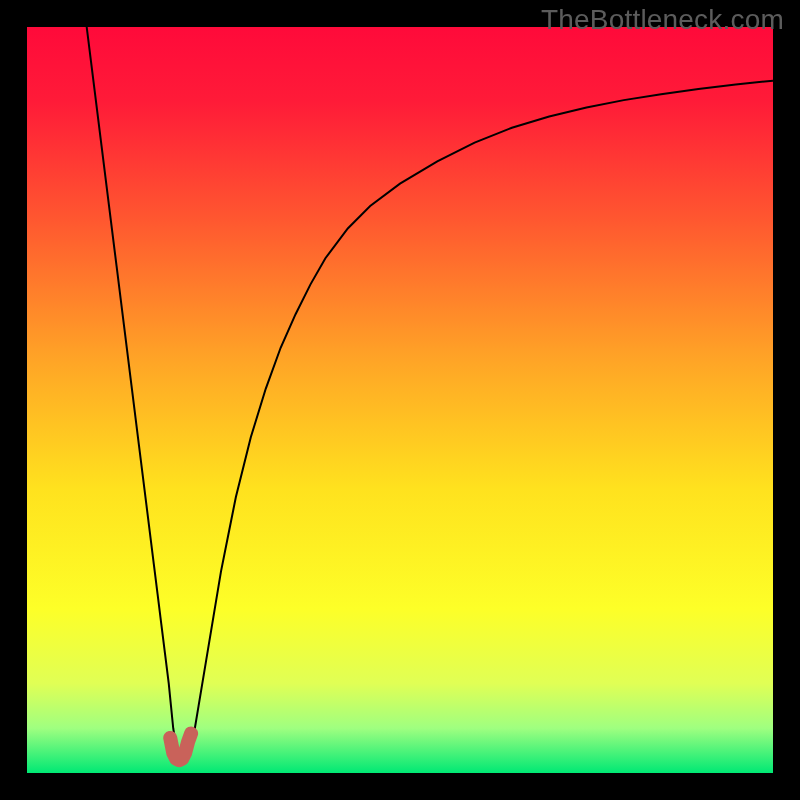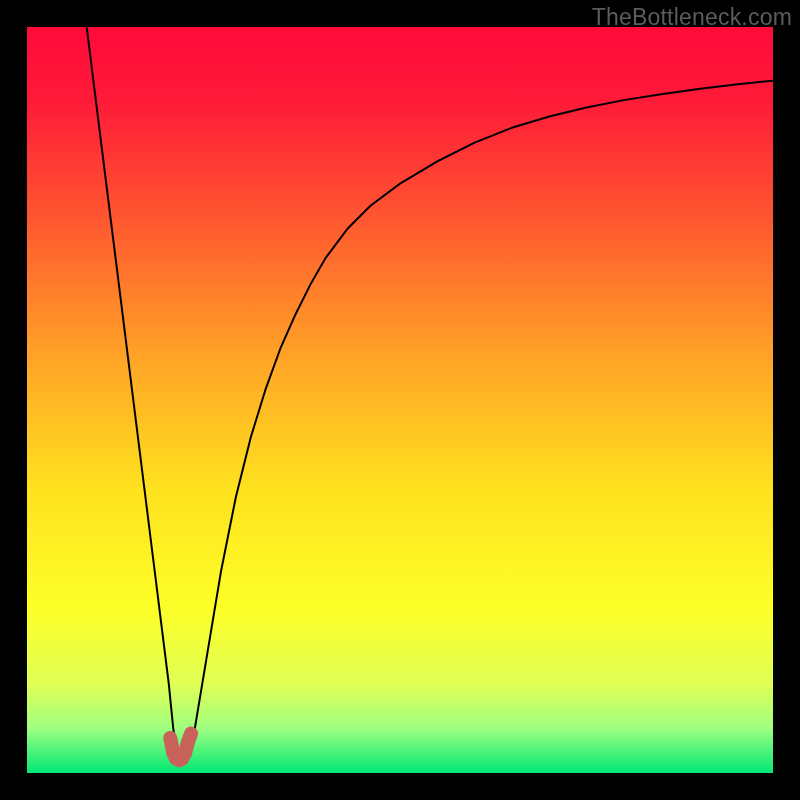--- a/index.html
+++ b/index.html
@@ -21,23 +21,23 @@
   .plot {
     position: absolute;
     left: 0;
     top: 0;
     width: 746px;
     height: 746px;
   }
   .watermark {
     position: absolute;
     top: 4px;
-    right: 8px;
+    right: 16px;
     font-family: Arial, Helvetica, sans-serif;
-    font-size: 23px;
+    font-size: 28px;
     font-weight: 500;
     color: #5c5c5c;
     letter-spacing: 0.2px;
     user-select: none;
   }
 </style>
 </head>
 <body>
 
 <div class="frame">

